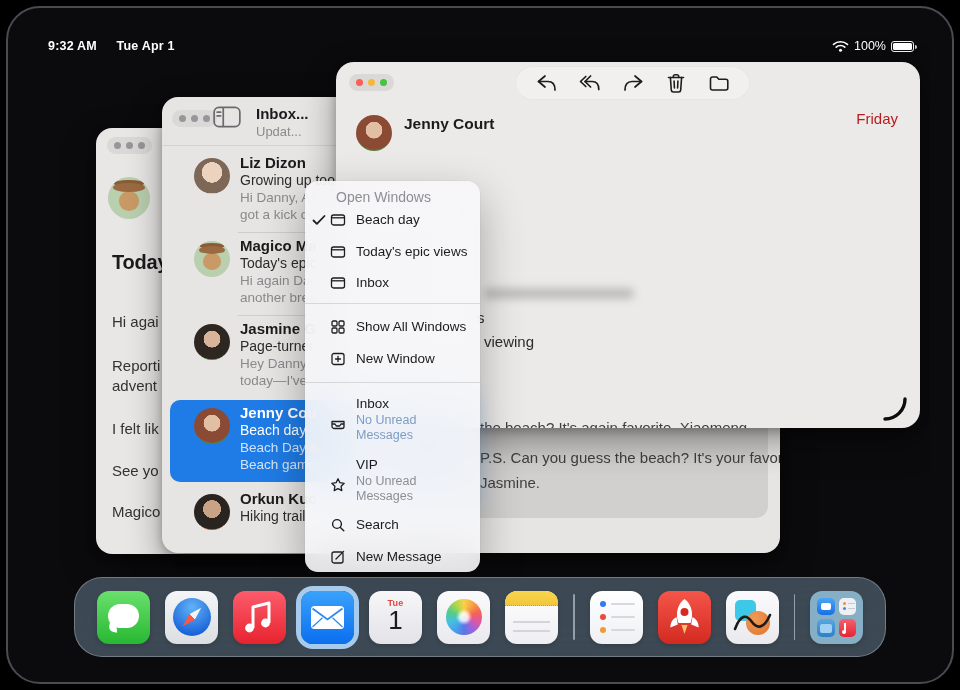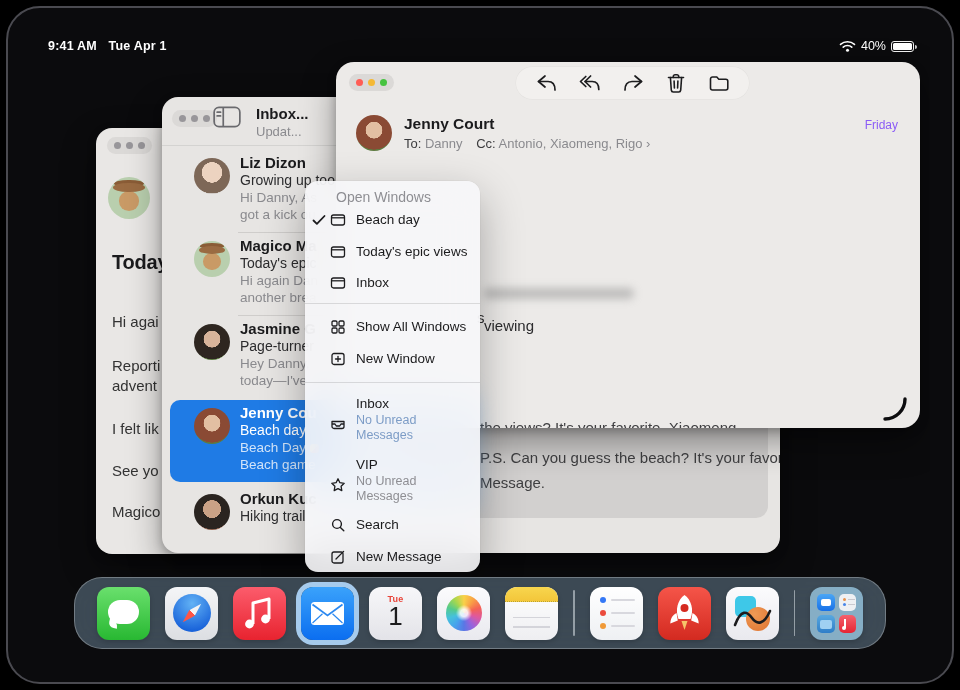--- a/index.html
+++ b/index.html
@@ -8,21 +8,21 @@
   
   .device{position:absolute;inset:6px;background:#0b0b0d;border:2px solid #4a4a50;border-radius:34px;}
   .screen{position:absolute;inset:22px;border-radius:18px;overflow:hidden;
     background:
       radial-gradient(120% 90% at 12% 0%, rgba(35,45,110,.55) 0%, rgba(35,45,110,0) 55%),
       linear-gradient(118deg,#3f4e8f 0%,#47589b 16%,#6а80ac 34%,#6c80ac 34%,#93a3b9 47%,#6a8795 58%,#2e7480 74%,#1d6a77 87%,#16616f 100%);
   }
   
   .statusbar{position:absolute;left:0;top:0;width:100%;height:28px;color:#fff;font-size:12.5px;}
   .sb-left{position:absolute;left:18px;top:9px;letter-spacing:.2px;font-weight:600;}
-  .sb-left .sb-date{margin-left:8px;font-weight:600;}
+  .sb-left .sb-date{margin-left:16px;font-weight:600;}
   .sb-right{position:absolute;right:16px;top:9px;display:flex;align-items:center;gap:5px;}
   .battery{position:relative;width:23px;height:11px;border:1px solid rgba(255,255,255,.95);border-radius:3px;}
   .battery i{position:absolute;inset:1px;background:#fff;border-radius:1.5px;}
   .battery:after{content:"";position:absolute;right:-3.5px;top:3px;width:2px;height:4px;background:rgba(255,255,255,.8);border-radius:0 2px 2px 0;}
   
   .win{position:absolute;border-radius:16px;box-shadow:0 14px 34px rgba(0,0,0,.38),0 3px 10px rgba(0,0,0,.22);}
   .dots{position:absolute;display:flex;gap:5px;align-items:center;background:#dbd9d7;border-radius:10px;padding:5px 7px;}
   .dots i{width:7px;height:7px;border-radius:50%;background:#98969a;}
   .dots.active i:nth-child(1){background:#ff5d55;}
   .dots.active i:nth-child(2){background:#f5b935;}
@@ -63,42 +63,42 @@
   
   #win-msg{left:306px;top:32px;width:584px;height:366px;background:#eceae8;border-radius:18px;overflow:hidden;}
   #win-msg .toolbar{position:absolute;left:180px;top:5px;width:233px;height:32px;background:#f2f0ee;border-radius:16px;
     display:flex;align-items:center;justify-content:center;gap:19px;box-shadow:0 0 0 .5px rgba(0,0,0,.04);}
   .tbtn{width:24px;height:24px;display:block;}
   .sender-av{position:absolute;left:20px;top:53px;width:36px;height:36px;}
   .sender-name{position:absolute;left:68px;top:53px;font-size:15.5px;font-weight:700;color:#1b1b1d;}
   .sender-meta{position:absolute;left:68px;top:74px;font-size:13px;color:#8a8a8e;}
   .sender-meta .lab{color:#3c3c3e;}
   .sender-meta .gap{display:inline-block;width:10px;}
-  .msg-date{position:absolute;right:22px;top:56px;font-size:12px;color:#8b5cf6;}
+  .msg-date{position:absolute;right:22px;top:48px;font-size:15px;color:#b91c1c;}
   .frag{position:absolute;font-size:15px;color:#2c2c2e;}
   .blur-blob{position:absolute;background:#8f8f8f;opacity:.5;border-radius:5px;filter:blur(4px);}
   .clipped-line{position:absolute;left:144px;top:357px;font-size:15px;color:#3f3f41;white-space:nowrap;}
   .resize-arc{position:absolute;left:546px;top:334px;}
   
   .photo-blob{position:absolute;left:292px;top:362px;width:152px;height:118px;background:rgba(118,182,248,.6);filter:blur(11px);border-radius:14px;}
   
   #menu{position:absolute;left:275px;top:151px;width:175px;height:391px;background:rgba(247,247,249,.9);
     backdrop-filter:blur(18px);border-radius:13px;box-shadow:0 16px 44px rgba(0,0,0,.3),0 0 0 .5px rgba(0,0,0,.06);}
   #menu .mhead{position:absolute;left:31px;top:8px;font-size:14px;color:#8e8e93;}
   .mi{position:absolute;left:0;width:175px;height:26px;}
   .mi .mi-check{position:absolute;left:6px;top:4px;}
   .mi .mi-icon{position:absolute;left:25px;top:4px;}
   .mi .mi-label{position:absolute;left:51px;top:4px;font-size:13.5px;color:#1b1b1d;white-space:nowrap;}
   .mi .mi-sub{position:absolute;left:51px;top:21px;width:106px;font-size:12.5px;line-height:15px;color:#8e8e93;}
   .mi .mi-sub.tinted{color:#7c9cc6;}
   .mi.two{height:56px;}
   .mi.two .mi-icon{top:24px;}
   .menu-sep{position:absolute;left:0;width:175px;height:1px;background:rgba(60,60,67,.16);}
   
-  #dock{position:absolute;left:44px;top:547px;width:812px;height:72px;border-radius:28px;
+  #dock{position:absolute;left:44px;top:547px;width:812px;height:80px;border-radius:28px;
     background:rgba(132,162,186,.42);border:.5px solid rgba(255,255,255,.28);backdrop-filter:blur(22px);
     display:flex;align-items:center;justify-content:center;gap:15px;}
   .app{position:relative;width:53px;height:53px;border-radius:12px;flex:0 0 auto;box-shadow:0 2px 5px rgba(0,0,0,.18);}
   .dock-sep{width:1.5px;height:46px;background:rgba(238,243,248,.5);border-radius:1px;flex:0 0 auto;}
   .app.messages{background:linear-gradient(180deg,#6ae06d,#28b832);}
   .app.messages:before{content:"";position:absolute;left:11px;top:13px;width:31px;height:24px;background:#fff;border-radius:12px;}
   .app.messages:after{content:"";position:absolute;left:12px;top:32px;width:9px;height:9px;background:#fff;border-radius:0 9px 0 60%;transform:rotate(12deg);}
   .app.safari{background:linear-gradient(180deg,#f4f5f7,#dcdee2);}
   .saf-circle{position:absolute;left:7.5px;top:7.5px;width:38px;height:38px;border-radius:50%;background:radial-gradient(circle at 50% 25%,#62b2f5,#1a64da 78%);}
   .saf-needle{position:absolute;left:13.5px;top:22.5px;width:26px;height:8px;transform:rotate(-45deg);
@@ -141,32 +141,32 @@
 </style>
 </head>
 <body>
 
 <div id="stage">
   <div class="device">
     <div class="screen">
 
       <div class="statusbar">
         <div class="sb-left">
-          <span>9:41 AM</span>
+          <span>9:32 AM</span>
           <span class="sb-date">Tue Apr 1</span>
         </div>
         <div class="sb-right">
           <span>
             <svg width="17" height="12" viewBox="0 0 17 12" fill="none" stroke="#fff" stroke-width="1.6" stroke-linecap="round">
               <path d="M1.5 4.4 a10.5 10.5 0 0 1 14 0"></path>
               <path d="M4.2 7.1 a6.4 6.4 0 0 1 8.6 0"></path>
               <circle cx="8.5" cy="10.2" r="1.5" fill="#fff" stroke="none"></circle>
             </svg>
           </span>
-          <span>40%</span>
+          <span>100%</span>
           <span class="battery">
               <i></i>
             </span>
         </div>
       </div>
 
       <div class="win" id="win-today">
         <div class="dots" style="left:11px;top:9px;">
             <i></i>
             <i></i>
@@ -195,21 +195,21 @@
             <line x1="4.8" y1="7.5" x2="8" y2="7.5" stroke-linecap="round"></line>
             <line x1="4.8" y1="11" x2="8" y2="11" stroke-linecap="round"></line>
           </svg>
         </span>
         <div class="wtitle">Inbox...</div>
         <div class="wsub">Updat...</div>
         <div class="hdr-sep"></div>
 
         <div class="msg-card"></div>
         <div class="ps1">P.S. Can you guess the beach? It's your favorite,</div>
-        <div class="ps2">Message.</div>
+        <div class="ps2">Jasmine.</div>
 
         <div class="mrow" style="top:53px;">
           <span class="avatar av-liz"></span>
           <div class="rname">Liz Dizon</div>
           <div class="rsubj">Growing up too f</div>
           <div class="rp1">Hi Danny, As</div>
           <div class="rp2">got a kick ou</div>
         </div>
         <div class="row-sep" style="top:135px;"></div>
         <div class="mrow" style="top:136px;">
@@ -277,32 +277,25 @@
             </svg>
           </span>
           <span class="tbtn">
             <svg width="24" height="24" viewBox="0 0 24 24" fill="none" stroke="#1d1d1f" stroke-width="1.6" stroke-linejoin="round">
               <path d="M3.5 8 a2 2 0 0 1 2-2 h4.3 l2 2.2 h7 a2 2 0 0 1 2 2 V17 a2 2 0 0 1-2 2 H5.5 a2 2 0 0 1-2-2 z"></path>
             </svg>
           </span>
         </div>
         <span class="avatar av-jenny sender-av"></span>
         <div class="sender-name">Jenny Court</div>
-        <div class="sender-meta">
-          <span class="lab">To:</span>
-          <span>Danny</span><span class="gap"></span>
-          <span class="lab">Cc:</span>
-          <span>Antonio, Xiaomeng, Rigo</span>
-          <span>›</span>
-        </div>
         <div class="msg-date">Friday</div>
         <div class="blur-blob" style="left:148px;top:226px;width:150px;height:11px;"></div>
         <div class="frag" style="left:141px;top:247px;">s</div>
-        <div class="frag" style="left:148px;top:255px;">viewing</div>
-        <div class="clipped-line">the views? It's your favorite, Xiaomeng</div>
+        <div class="frag" style="left:148px;top:271px;">viewing</div>
+        <div class="clipped-line">the beach? It's again favorite, Xiaomeng</div>
         <span class="resize-arc">
           <svg width="32" height="32" viewBox="0 0 32 32" fill="none" stroke="#0d0d0f" stroke-width="3.4" stroke-linecap="round">
             <path d="M3 23 A20 20 0 0 0 23 3"></path>
           </svg>
         </span>
       </div>
 
       <div class="photo-blob"></div>
 
       <div id="menu">

